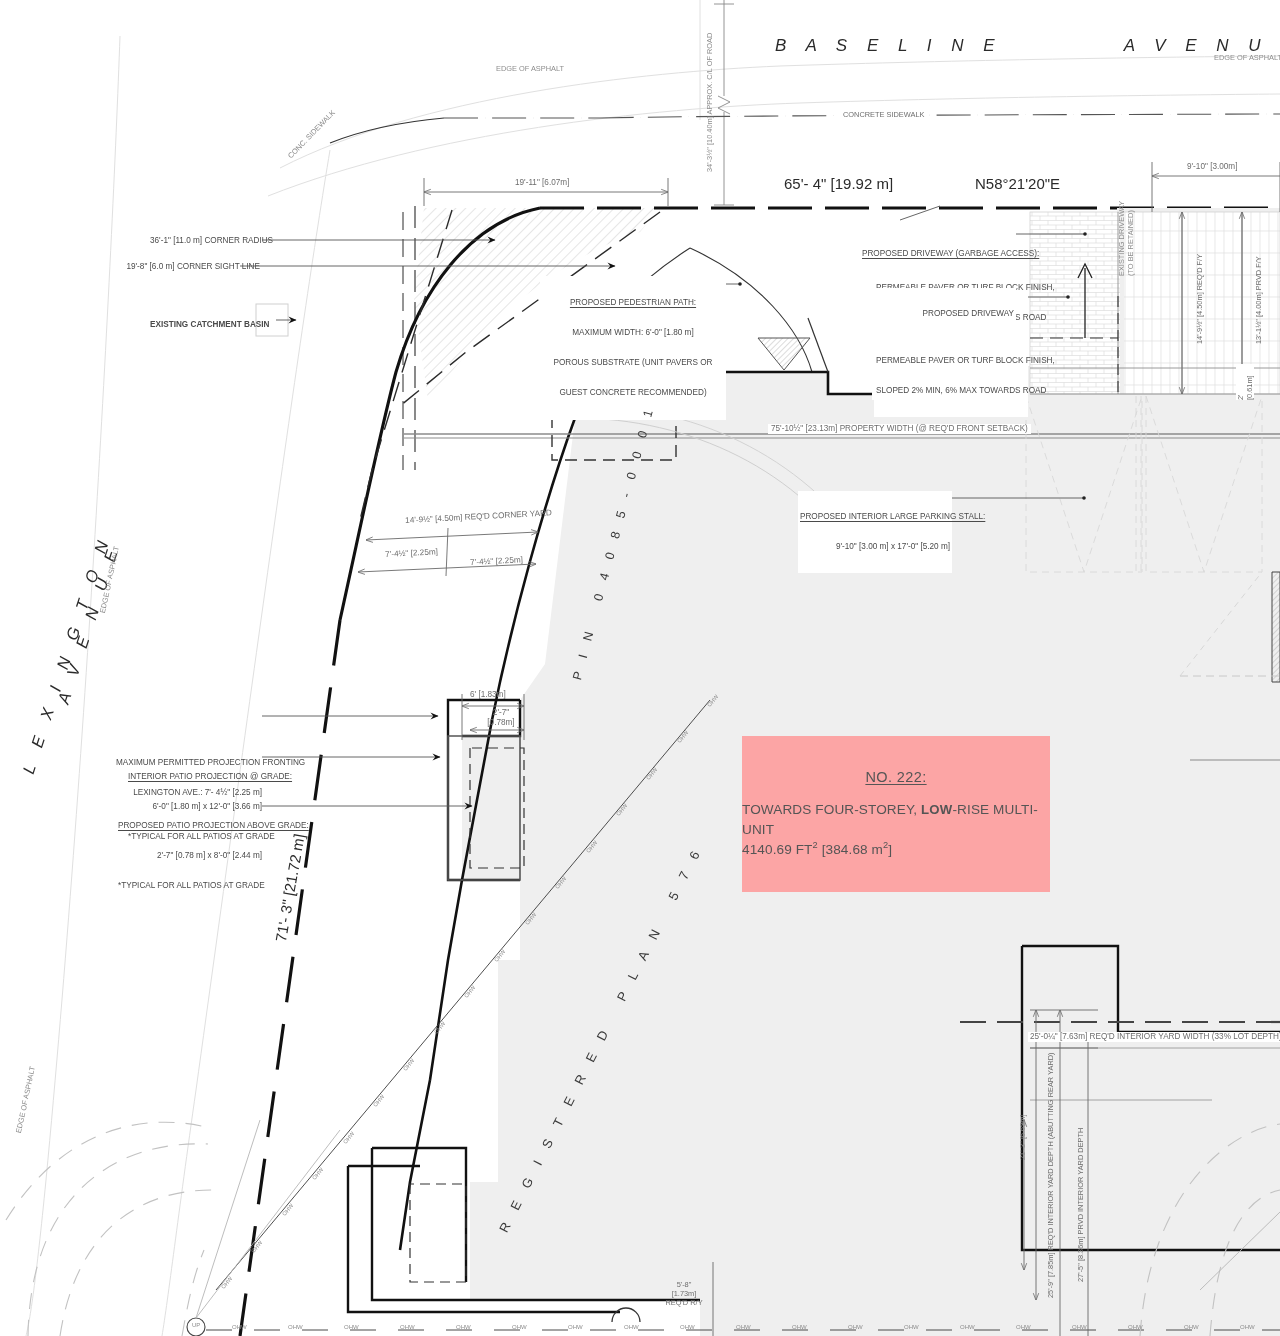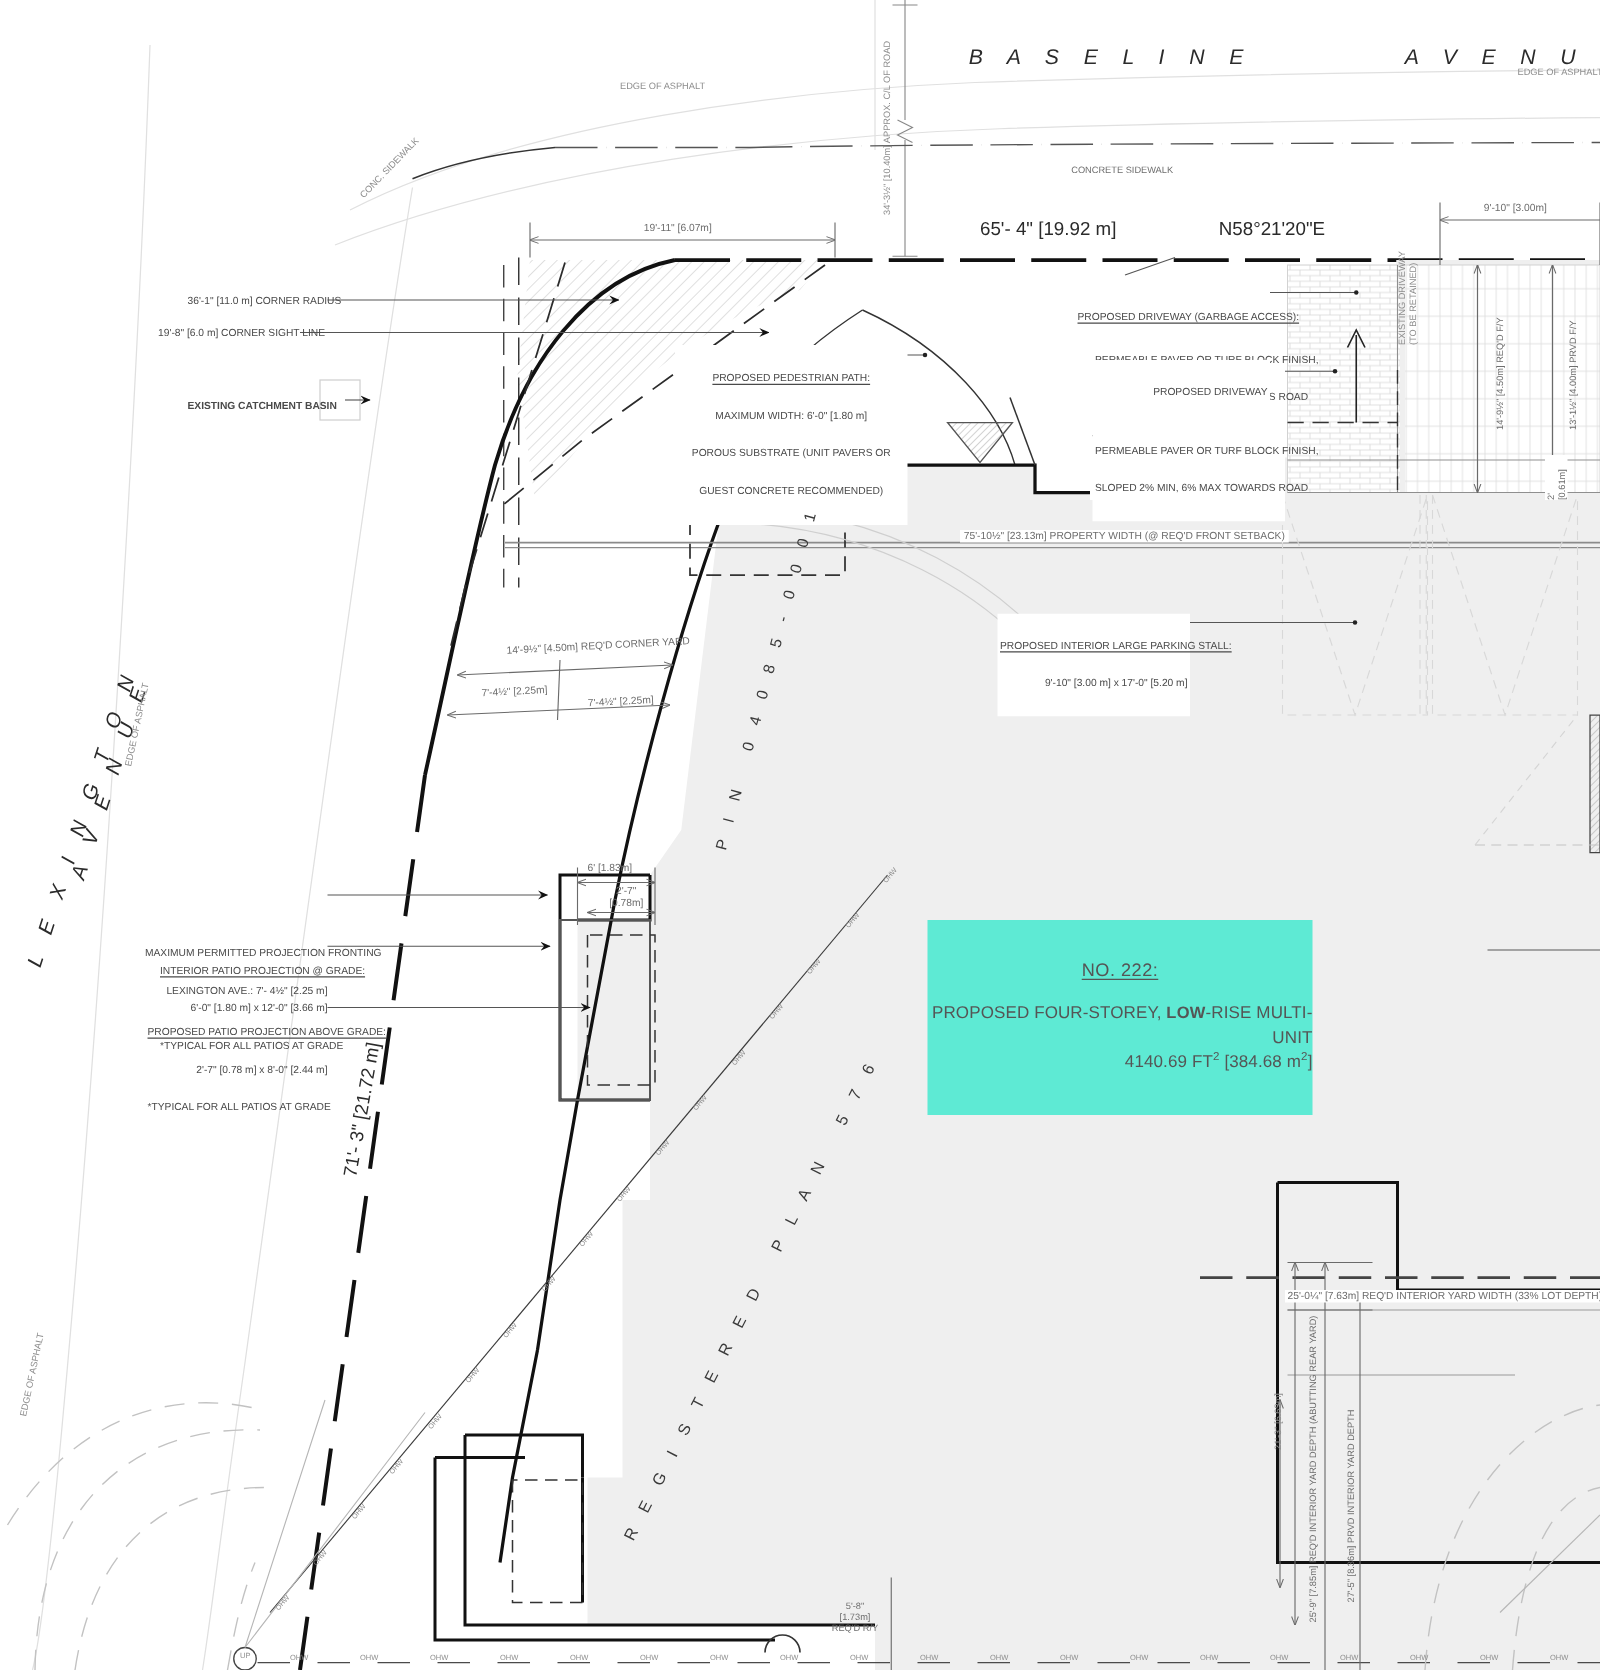--- a/index.html
+++ b/index.html
@@ -18,21 +18,21 @@
   .rt{text-align:right;}
   .ul{text-decoration:underline;text-decoration-thickness:.6px;text-underline-offset:1.6px;}
   .road-name{
     font-size:17px;letter-spacing:7.5px;font-style:italic;color:#2b2b2b;
     font-family:"Liberation Sans","DejaVu Sans",sans-serif;
   }
   .faint{color:#8d8d8d;}
   .mid{color:#6d6d6d;}
   .dark{color:#2b2b2b;}
   .titleblock{
-    position:absolute;background:#5eead4;text-align:right;color:#555555;
+    position:absolute;background:#fca5a5;text-align:left;color:#555555;
     display:flex;flex-direction:column;justify-content:center;align-items:center;
   }
   .tb-no{font-size:14.5px;letter-spacing:.4px;margin-bottom:15px;}
   .tb-body{font-size:13.6px;line-height:1.42;letter-spacing:.1px;}
   .lowcaps{font-weight:bold;font-size:13.2px;letter-spacing:.2px;}
   sup{font-size:68%;}
   .wbg{background:#ffffff;}
   .pin-txt{font-size:12.5px;letter-spacing:5.5px;color:#3a3a3a;}
   .plan-txt{font-size:13px;letter-spacing:6px;color:#3a3a3a;}
   .av-txt{font-size:16.5px;letter-spacing:7px;font-style:italic;color:#2b2b2b;}
@@ -288,21 +288,21 @@
   <div class="txt road-name" style="left:775px;top:36px;">B A S E L I N E          A V E N U E</div>
 
   <div class="txt av-txt" style="left:18px;top:770px;transform:rotate(-72deg);transform-origin:left top;">L E X I N G T O N</div>
   <div class="txt av-txt" style="left:53px;top:700px;transform:rotate(-72deg);transform-origin:left top;">A V E N U E</div>
 
   <div class="txt t7 faint" style="left:496px;top:64px;">EDGE OF ASPHALT</div>
   <div class="txt t7 faint" style="left:1214px;top:53px;">EDGE OF ASPHALT</div>
   <div class="txt t7 faint" style="left:98px;top:612px;transform:rotate(-78deg);transform-origin:left top;">EDGE OF ASPHALT</div>
   <div class="txt t7 faint" style="left:14px;top:1132px;transform:rotate(-78deg);transform-origin:left top;">EDGE OF ASPHALT</div>
 
-  <div class="txt t7 mid wbg" style="left:840px;top:131px;padding:0 3px;margin-left:14px;">CONCRETE SIDEWALK</div>
+  <div class="txt t7 mid wbg" style="left:840px;top:110px;padding:0 3px;">CONCRETE SIDEWALK</div>
   <div class="txt t7 faint" style="left:286px;top:154px;transform:rotate(-46deg);transform-origin:left top;">CONC. SIDEWALK</div>
 
   <div class="txt t7 faint" style="left:705px;top:172px;transform:rotate(-90deg);transform-origin:left top;">34'-3½" [10.40m] APPROX. C/L OF ROAD</div>
 
   <div class="txt t10 dark" style="left:784px;top:175px;font-size:15px;">65'- 4" [19.92 m]</div>
   <div class="txt t10 dark" style="left:975px;top:175px;font-size:15px;">N58°21'20"E</div>
 
   <div class="txt t8 mid wbg" style="left:512px;top:178px;padding:0 3px;">19'-11" [6.07m]</div>
   <div class="txt t8 mid wbg" style="left:1184px;top:162px;padding:0 3px;">9'-10" [3.00m]</div>
 
@@ -434,18 +434,18 @@
   <div class="txt t7 mid" style="left:1076px;top:1282px;transform:rotate(-90deg);transform-origin:left top;">27'-5" [8.36m] PRVD INTERIOR YARD DEPTH</div>
   <div class="txt t7 faint" style="left:1018px;top:1160px;transform:rotate(-90deg);transform-origin:left top;">21'-3" [6.63m]</div>
 
   <div class="txt t7 mid ctr" style="left:664px;top:1280px;width:40px;">5'-8"
 [1.73m]
 REQ'D R/Y</div>
 
   <div class="titleblock" style="left:742px;top:736px;width:308px;height:156px;">
     <div class="tb-no ul">NO. 222:</div>
     <div class="tb-body">
-      <div><span>PROPOSED FOUR-STOREY, </span><span class="lowcaps">LOW</span><span>-RISE MULTI-UNIT</span></div>
+      <div><span>TOWARDS FOUR-STOREY, </span><span class="lowcaps">LOW</span><span>-RISE MULTI-UNIT</span></div>
       <div><span>4140.69 FT</span><sup>2</sup><span> [384.68 m</span><sup>2</sup><span>]</span></div>
     </div>
   </div>
 
 </div>
 
 </body></html>

